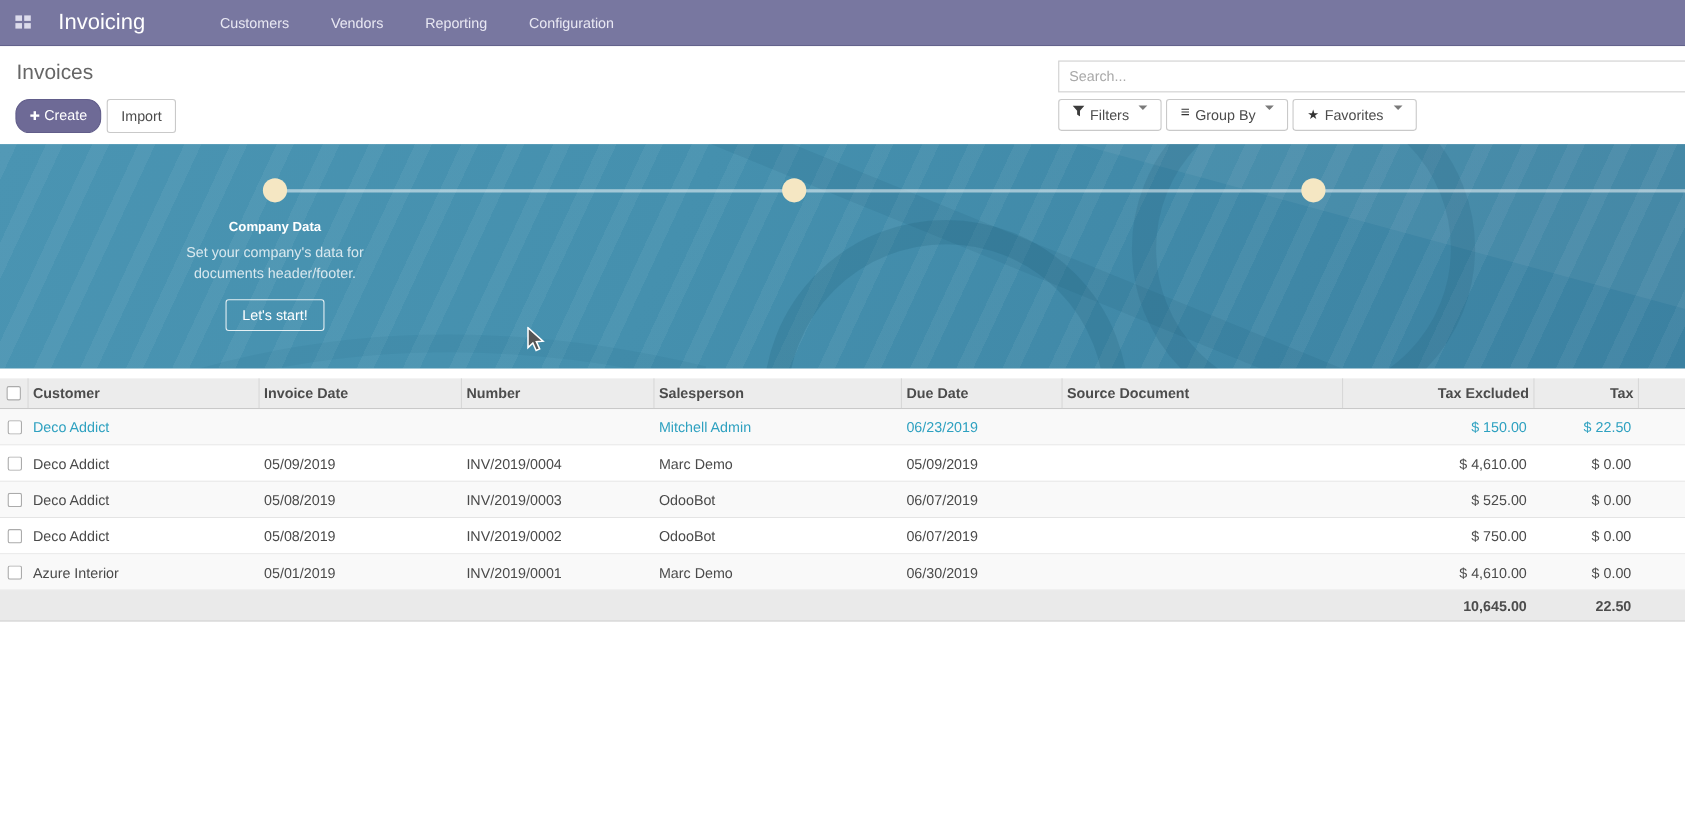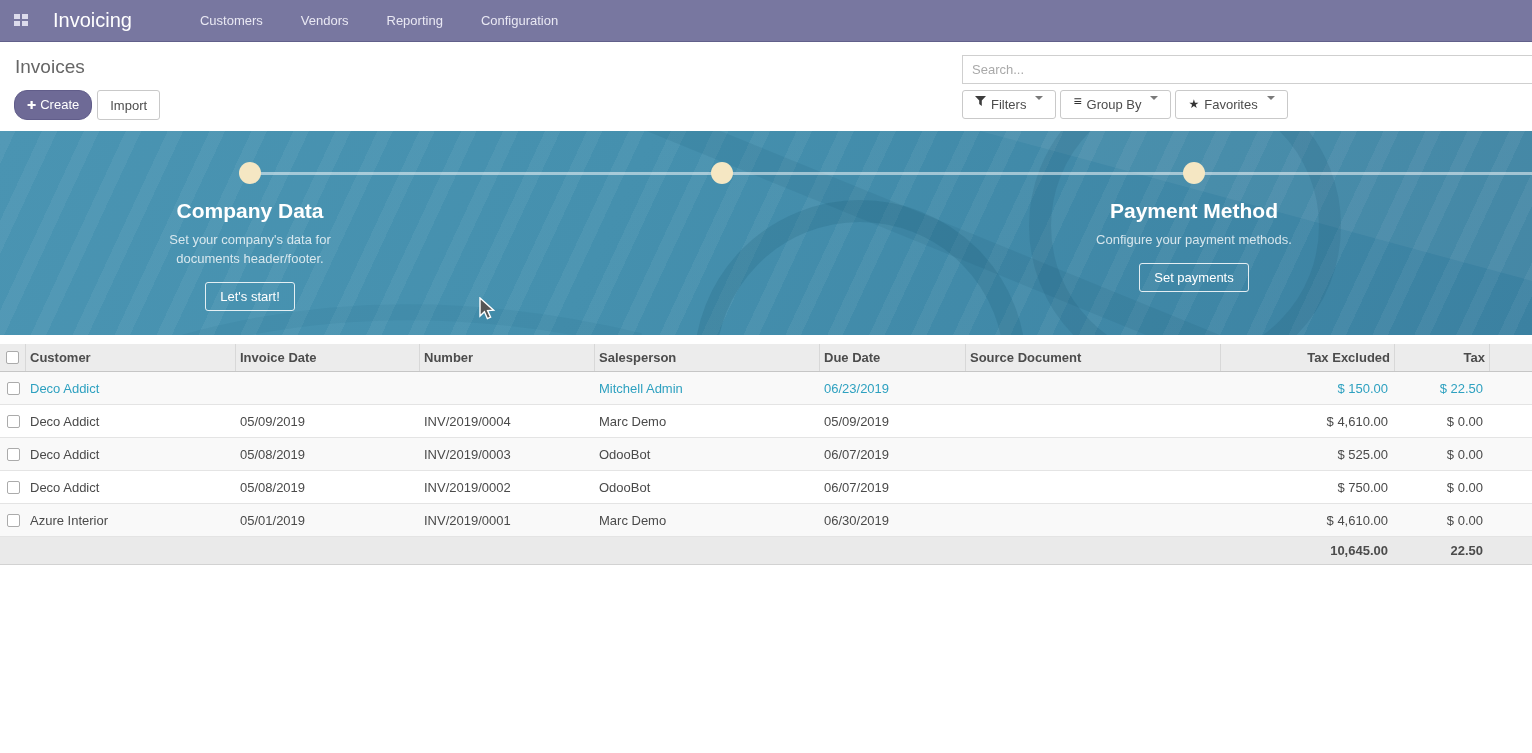--- a/index.html
+++ b/index.html
@@ -40,21 +40,21 @@
   .banner { height:204px; position:relative; overflow:hidden;
             background:linear-gradient(115deg,#4a94b2 0%,#4590ae 40%,#3b81a1 100%); }
   .banner .stripes { position:absolute; inset:0;
             background:repeating-linear-gradient(115deg, rgba(255,255,255,0.05) 0 14px, rgba(255,255,255,0) 14px 38px); }
   .banner svg.deco { position:absolute; inset:0; }
   .progress-line { position:absolute; left:250px; right:0; top:41px; height:3px;
                    background:rgba(255,255,255,0.5); }
   .dot { position:absolute; top:31px; width:22px; height:22px; border-radius:50%;
          background:#f5e7c3; }
   .step { position:absolute; top:68px; width:300px; text-align:center; color:#fff; }
-  .step-title { font-size:21px; font-weight:bold; margin-bottom:7px; }
+  .step-title { font-size:12px; font-weight:bold; margin-bottom:7px; }
   .step-desc { font-size:13px; line-height:19px; color:rgba(255,255,255,0.78);
                max-width:224px; margin:0 auto; }
   .step-btn { margin-top:14px; background:transparent; border:1px solid rgba(255,255,255,0.85);
               color:#fff; font-size:13px; padding:6px 14px; border-radius:3px; cursor:pointer;
               font-family:"Liberation Sans",sans-serif; }
 
   
   .listview { margin-top:9px; font-size:13px; color:#4a4a4a; }
   .thead { display:flex; height:28px; background:#ececec; border-bottom:1px solid #c6c6c6;
            font-weight:bold; color:#4c4c4c; align-items:center; }
@@ -146,25 +146,20 @@
   <div class="progress-line"></div>
   <div class="dot" style="left:239px"></div>
   <div class="dot" style="left:711px"></div>
   <div class="dot" style="left:1183px"></div>
 
   <div class="step" style="left:100px">
     <div class="step-title">Company Data</div>
     <div class="step-desc">Set your company's data for documents header/footer.</div>
     <button class="step-btn">Let's start!</button>
   </div>
-  <div class="step" style="left:1044px">
-    <div class="step-title">Payment Method</div>
-    <div class="step-desc">Configure your payment methods.</div>
-    <button class="step-btn">Set payments</button>
-  </div>
 </div>
 
 <svg class="cursor" width="20" height="24" viewBox="0 0 20 24">
   <path d="M2 1 L2 19 L6.4 14.8 L9.4 21.6 L12.6 20.2 L9.6 13.6 L15.6 13.2 Z" fill="#555555" stroke="#ffffff" stroke-width="1.4"></path>
 </svg>
 
 <div class="listview">
   <div class="thead">
     <div class="c col-check">
       <input type="checkbox" style="">

